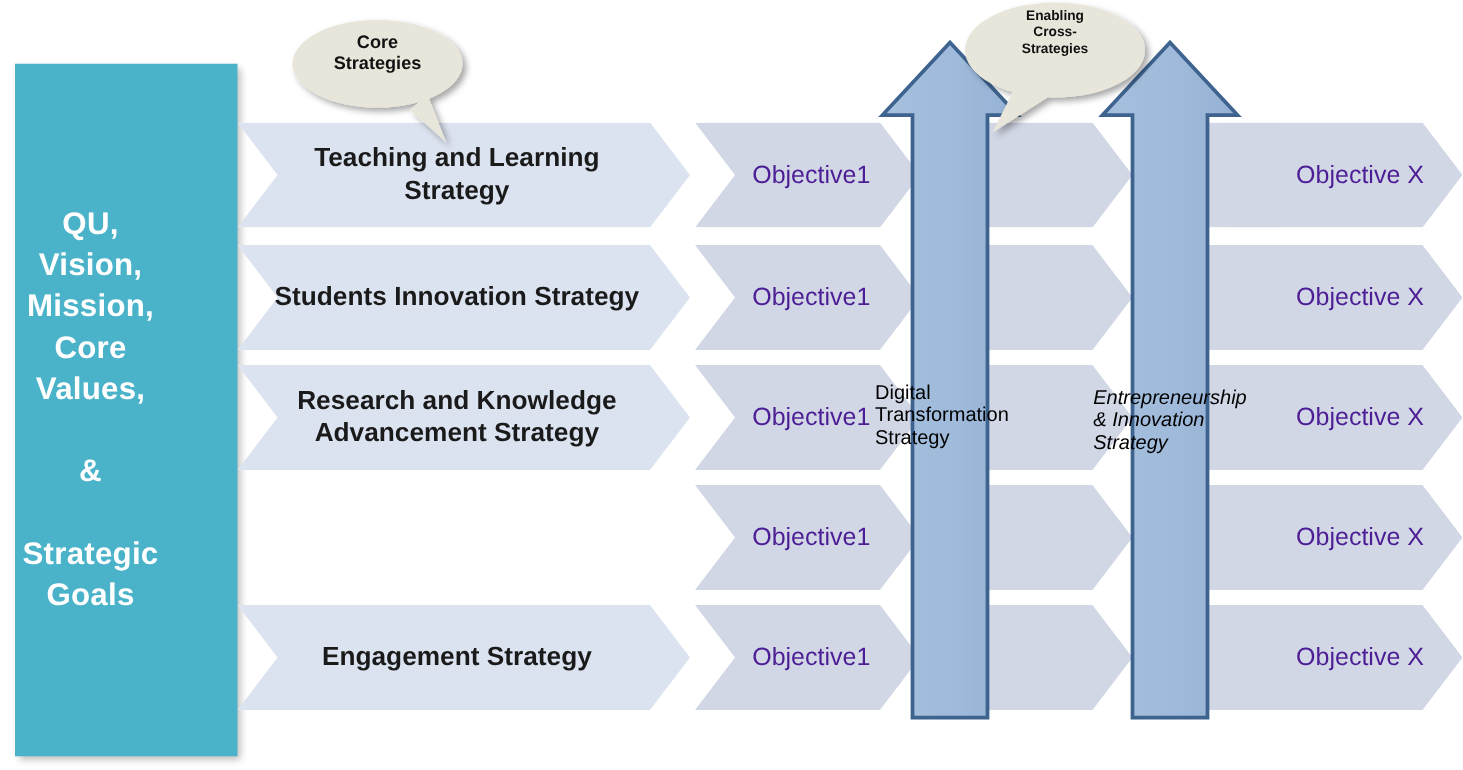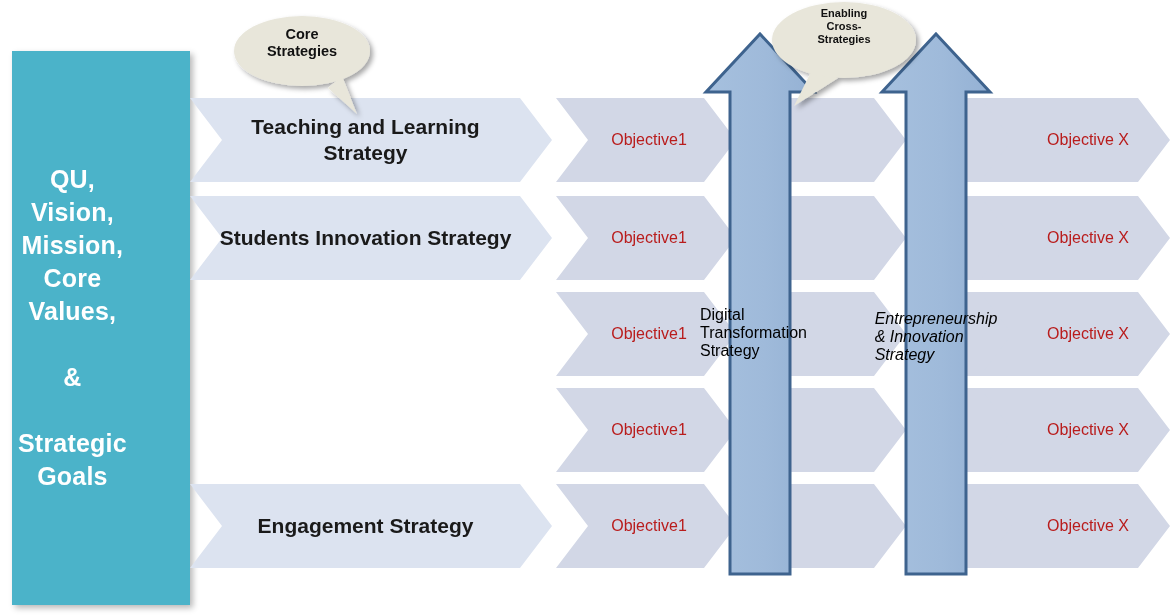--- a/index.html
+++ b/index.html
@@ -48,21 +48,21 @@
     padding-left:19px;padding-right:30px;
   }
   .chev.primary .label{
     font-size:21px;font-weight:bold;color:#1a1a1a;line-height:1.22;
   }
 
   .chev.obj{
     background:#D2D7E6;
   }
   .chev.obj .label{
-    font-size:16px;color:#b91c1c;font-weight:normal;
+    font-size:20px;color:#4c1d95;font-weight:normal;
   }
   
   .chev.obj1{left:366px;width:180px;
     clip-path:polygon(0 0, 148px 0, 180px 50%, 148px 100%, 0 100%, 32px 50%);
     padding-left:24px;padding-right:18px;}
   
   .chev.spacer-a{left:550px;width:166px;background:#D2D7E6;
     clip-path:polygon(0 0, 134px 0, 166px 50%, 134px 100%, 0 100%, 32px 50%);}
   
   .chev.spacer-b{left:720px;width:146px;background:#D2D7E6;
@@ -120,20 +120,23 @@
       <div class="chev obj spacer-a"></div>
       <div class="chev obj spacer-b"></div>
       <div class="chev obj objx">
         <span class="label">Objective X</span>
       </div>
     </div>
   </div>
 
   <div class="row" style="top:292px;">
     <div class="row-inner">
+      <div class="chev primary">
+        <span class="label">Research and Knowledge Advancement Strategy</span>
+      </div>
       <div class="chev obj obj1">
         <span class="label">Objective1</span>
       </div>
       <div class="chev obj spacer-a"></div>
       <div class="chev obj spacer-b"></div>
       <div class="chev obj objx">
         <span class="label">Objective X</span>
       </div>
     </div>
   </div>

